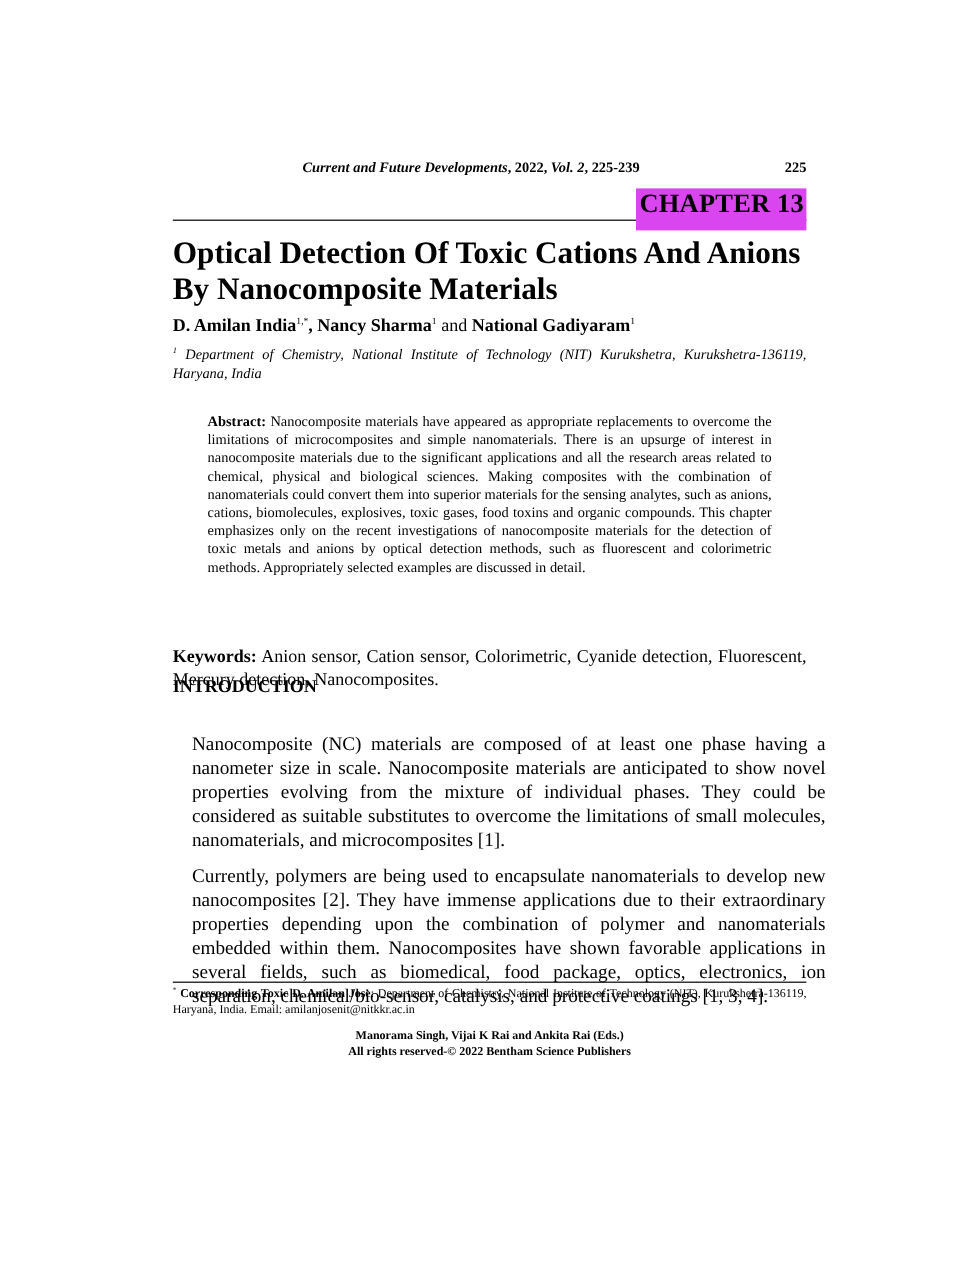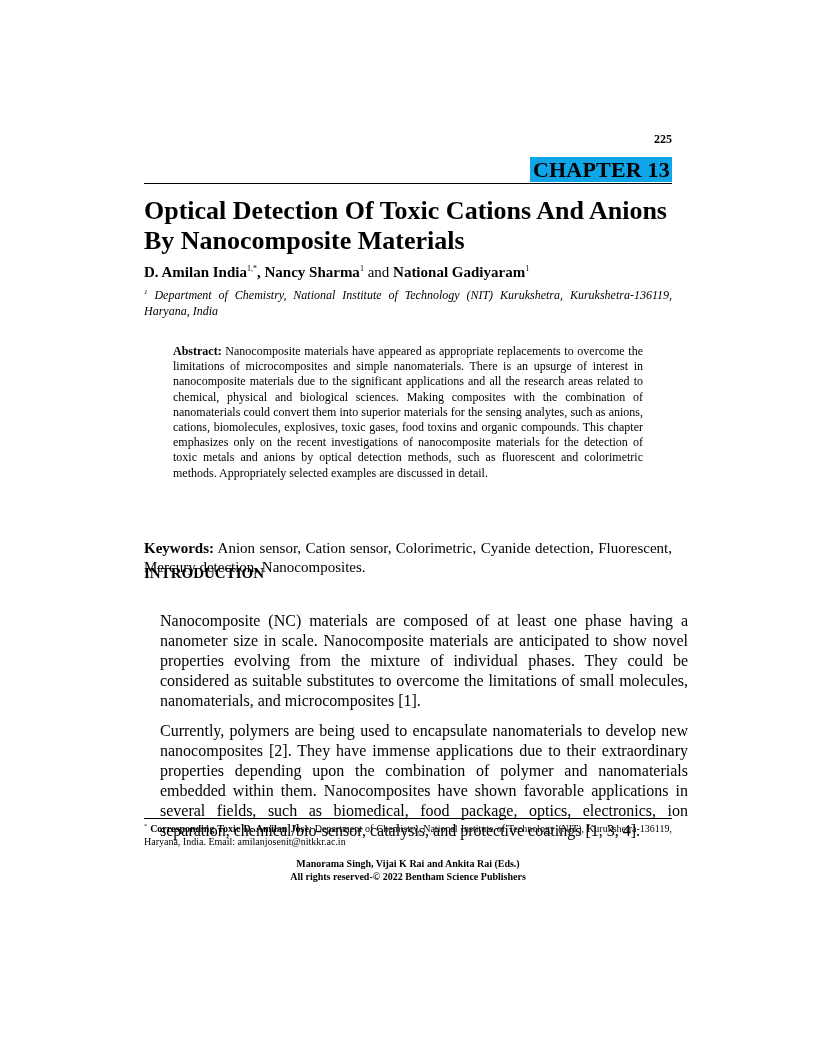--- a/index.html
+++ b/index.html
@@ -3,21 +3,21 @@
   <meta charset="utf-8">
   <style>
     html, body { margin: 0; padding: 0; background: #ffffff; }
     body { width: 816px; height: 1056px; position: relative; overflow: hidden; color: #000; font-family: "Liberation Serif", serif; }
     .page { position: absolute; left: 144px; top: 0; width: 528px; }
     .running-head { position: absolute; top: 132px; left: 0; width: 528px; height: 16px; font-size: 12px; font-weight: bold; }
     .running-head .journal { position: absolute; left: 108px; top: 0; white-space: nowrap; }
     .running-head .journal i { font-style: italic; }
     .running-head .pagenum { position: absolute; right: 0; top: 0; }
     .chapter-wrap { position: absolute; top: 157px; left: 0; width: 528px; height: 26px; border-bottom: 1.3px solid #000; }
-    .chapter-box { position: absolute; right: 0; top: 0; height: 25px; background: #0ea5e9; padding: 0 2px 0 3px; font-size: 22px; font-weight: bold; line-height: 26px; letter-spacing: 0.2px; }
+    .chapter-box { position: absolute; right: 0; top: 0; height: 35px; background: #d946ef; padding: 0 2px 0 3px; font-size: 22px; font-weight: bold; line-height: 26px; letter-spacing: 0.2px; }
     .title { position: absolute; top: 196px; left: 0; width: 528px; font-size: 26px; font-weight: bold; line-height: 30px; margin: 0; }
     .authors { position: absolute; top: 263px; left: 0; width: 528px; font-size: 15px; line-height: 18px; white-space: nowrap; }
     .authors b { font-weight: bold; }
     .authors sup { font-size: 8px; vertical-align: 6px; line-height: 0; font-weight: normal; }
     .affil { position: absolute; top: 287px; left: 0; width: 528px; font-size: 12px; line-height: 16px; font-style: italic; text-align: justify; text-align-last: left; }
     .affil sup { font-size: 7px; vertical-align: 5px; line-height: 0; }
     .abstract { position: absolute; top: 344px; left: 29px; width: 470px; font-size: 12px; line-height: 15.2px; text-align: justify; margin: 0; }
     .abstract b { font-weight: bold; }
     .keywords { position: absolute; top: 539px; left: 0; width: 528px; font-size: 15px; line-height: 18.5px; text-align: justify; margin: 0; }
     .keywords b { font-weight: bold; }
@@ -30,20 +30,21 @@
     .footnote b { font-weight: bold; }
     .footnote sup { font-size: 6px; vertical-align: 4px; line-height: 0; }
     .pubinfo { position: absolute; top: 857px; left: 0; width: 528px; text-align: center; font-size: 10px; line-height: 13px; font-weight: bold; }
   </style>
 </head>
 <body>
 
 <div class="page">
 
   <div class="running-head">
+    <span class="journal"><i>Current and Future Developments</i><span>, 2022, </span><i>Vol. 2</i><span>, 225-239</span></span>
     <span class="pagenum">225</span>
   </div>
 
   <div class="chapter-wrap">
     <div class="chapter-box">CHAPTER 13</div>
   </div>
 
   <h1 class="title">Optical Detection Of Toxic Cations And Anions By Nanocomposite Materials</h1>
 
   <div class="authors">

